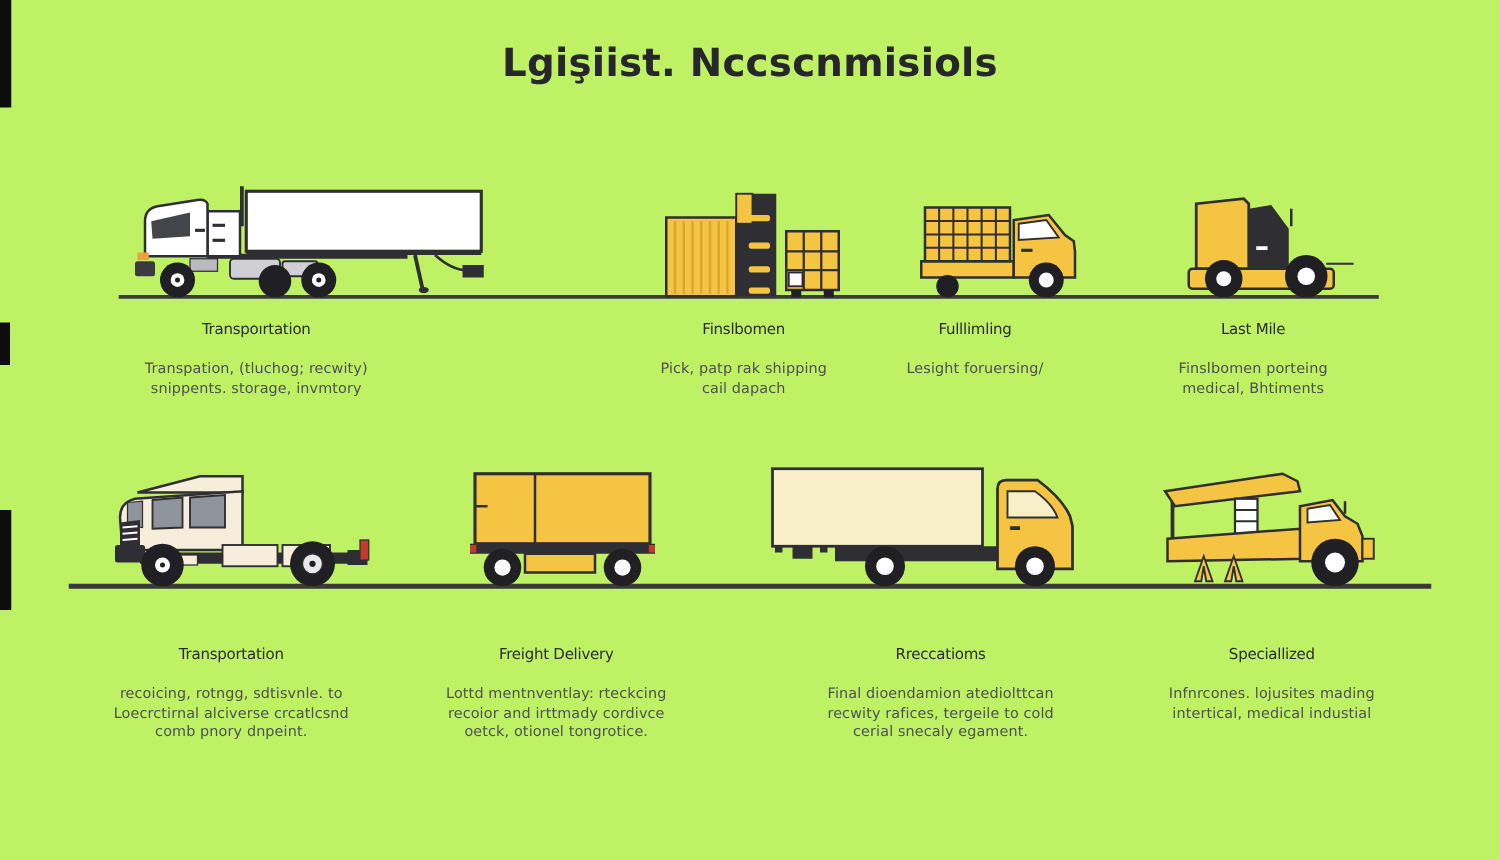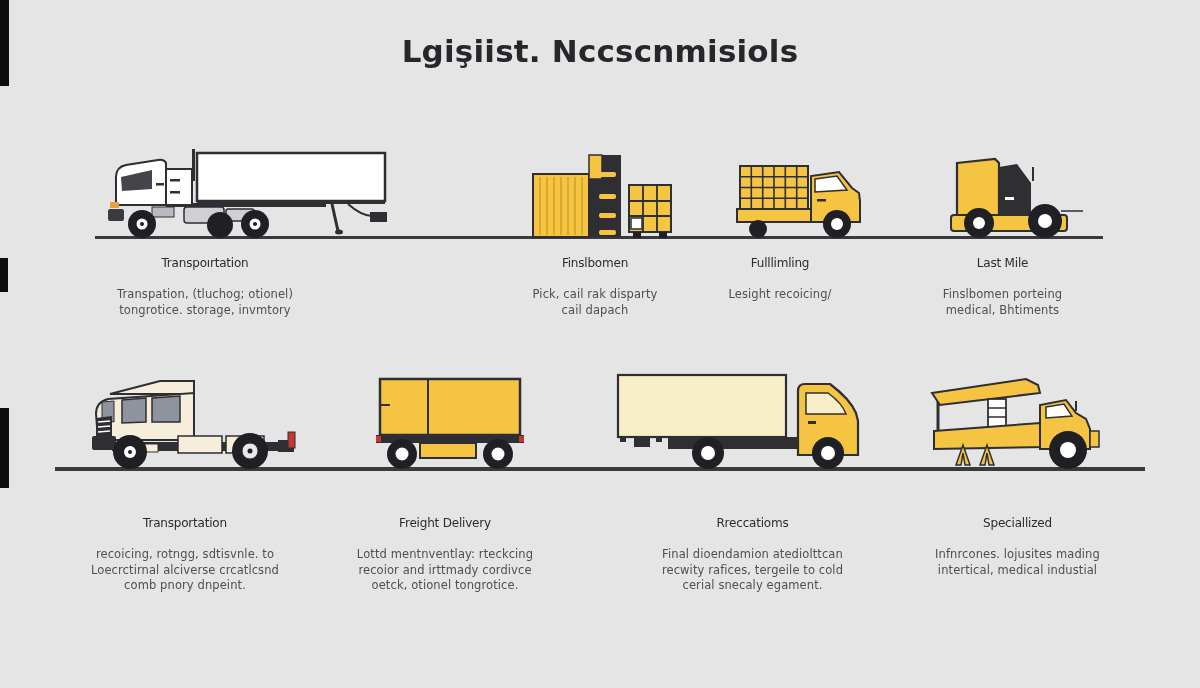--- a/index.html
+++ b/index.html
@@ -1,17 +1,17 @@
 <!DOCTYPE html>
 <html><head>
 <meta charset="utf-8">
 <style>
   html,body{margin:0;padding:0;background:#ffffff;}
   .stage{
-    position:relative;width:1200px;height:688px;background:#e5e5e5;overflow:hidden;
+    position:relative;width:1200px;height:688px;background:#bef264;overflow:hidden;
     font-family:"DejaVu Sans","Liberation Sans",sans-serif;color:#2b2b31;
   }
   .title{
     position:absolute;top:33px;left:0;width:100%;text-align:center;
     font-size:31px;font-weight:700;color:#26262b;letter-spacing:.2px;
   }
   .ground{position:absolute;background:#3a3a3e;}
   .edge{position:absolute;left:0;background:#0d0d0f;}
   .card{position:absolute;text-align:center;}
   .card h2{
@@ -134,35 +134,35 @@
       <circle cx="36" cy="72" r="15" fill="#1F1F24"></circle>
         <circle cx="36" cy="72" r="6" fill="#ffffff"></circle>
       <circle cx="102" cy="70" r="17" fill="#1F1F24"></circle>
         <circle cx="102" cy="70" r="7" fill="#ffffff"></circle>
     </svg>
   </div>
 
   <div class="card" style="left:55px;top:250px;width:300px;">
     <h2>Transpoırtation</h2>
     <div class="desc">
-      <div>Transpation, (tluchog; otionel)</div>
-      <div>tongrotice. storage, invmtory</div>
+      <div>Transpation, (tluchog; recwity)</div>
+      <div>snippents. storage, invmtory</div>
     </div>
   </div>
   <div class="card" style="left:470px;top:250px;width:250px;">
     <h2>Finslbomen</h2>
     <div class="desc">
-      <div>Pick, cail rak disparty</div>
+      <div>Pick, patp rak shipping</div>
       <div>cail dapach</div>
     </div>
   </div>
   <div class="card" style="left:665px;top:250px;width:230px;">
     <h2>Fulllimling</h2>
     <div class="desc">
-      <div>Lesight recoicing/</div>
+      <div>Lesight foruersing/</div>
     </div>
   </div>
   <div class="card" style="left:885px;top:250px;width:235px;">
     <h2>Last Mile</h2>
     <div class="desc">
       <div>Finslbomen porteing</div>
       <div>medical, Bhtiments</div>
     </div>
   </div>
 

